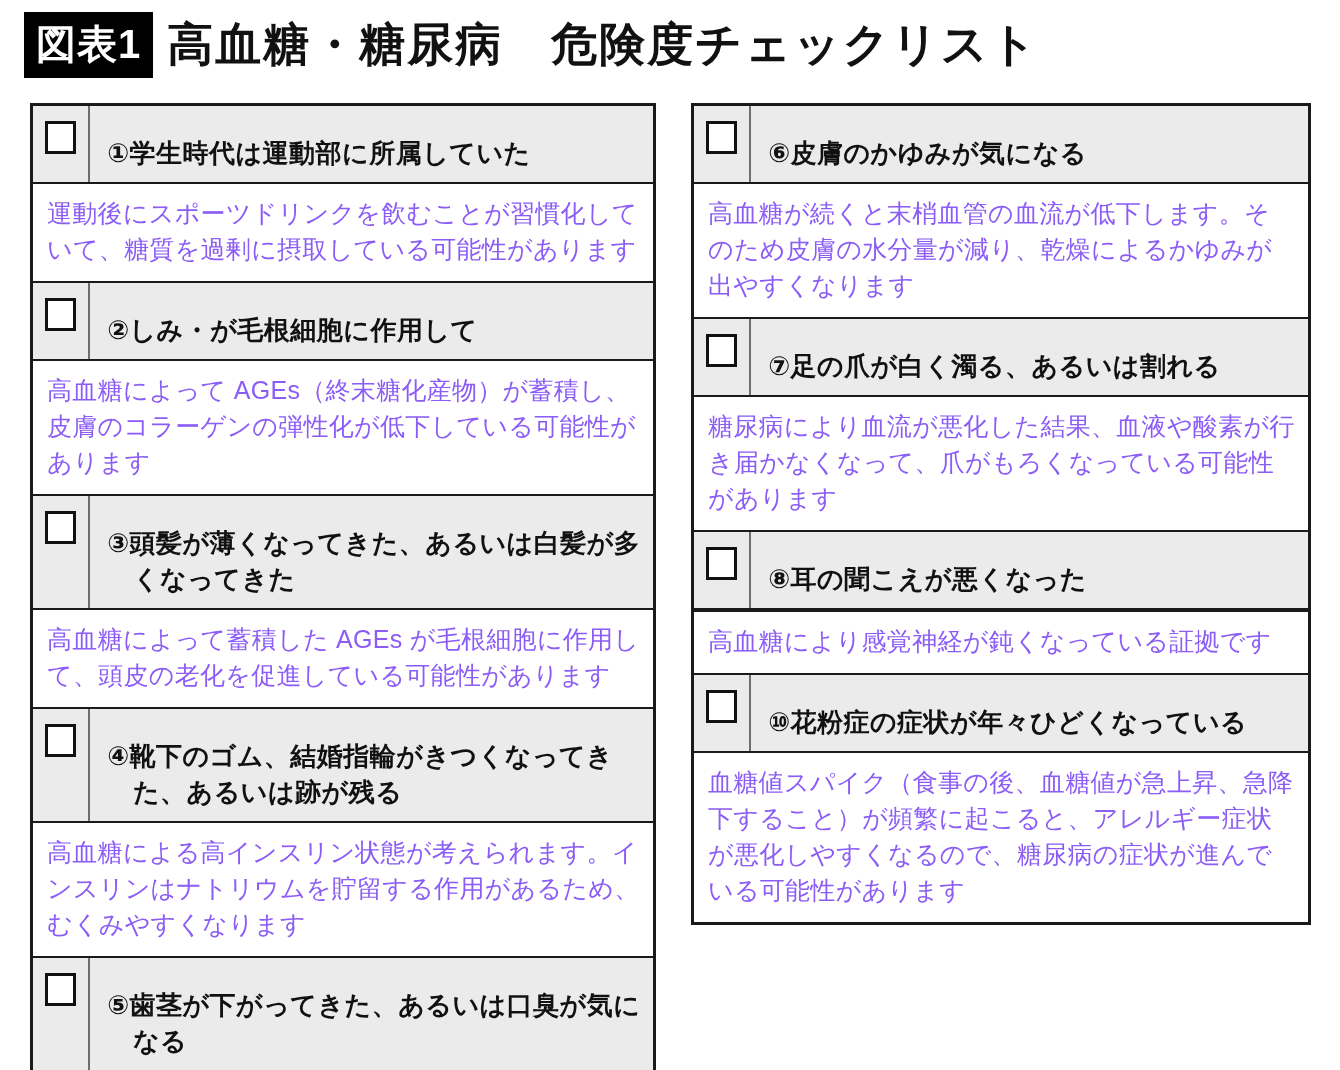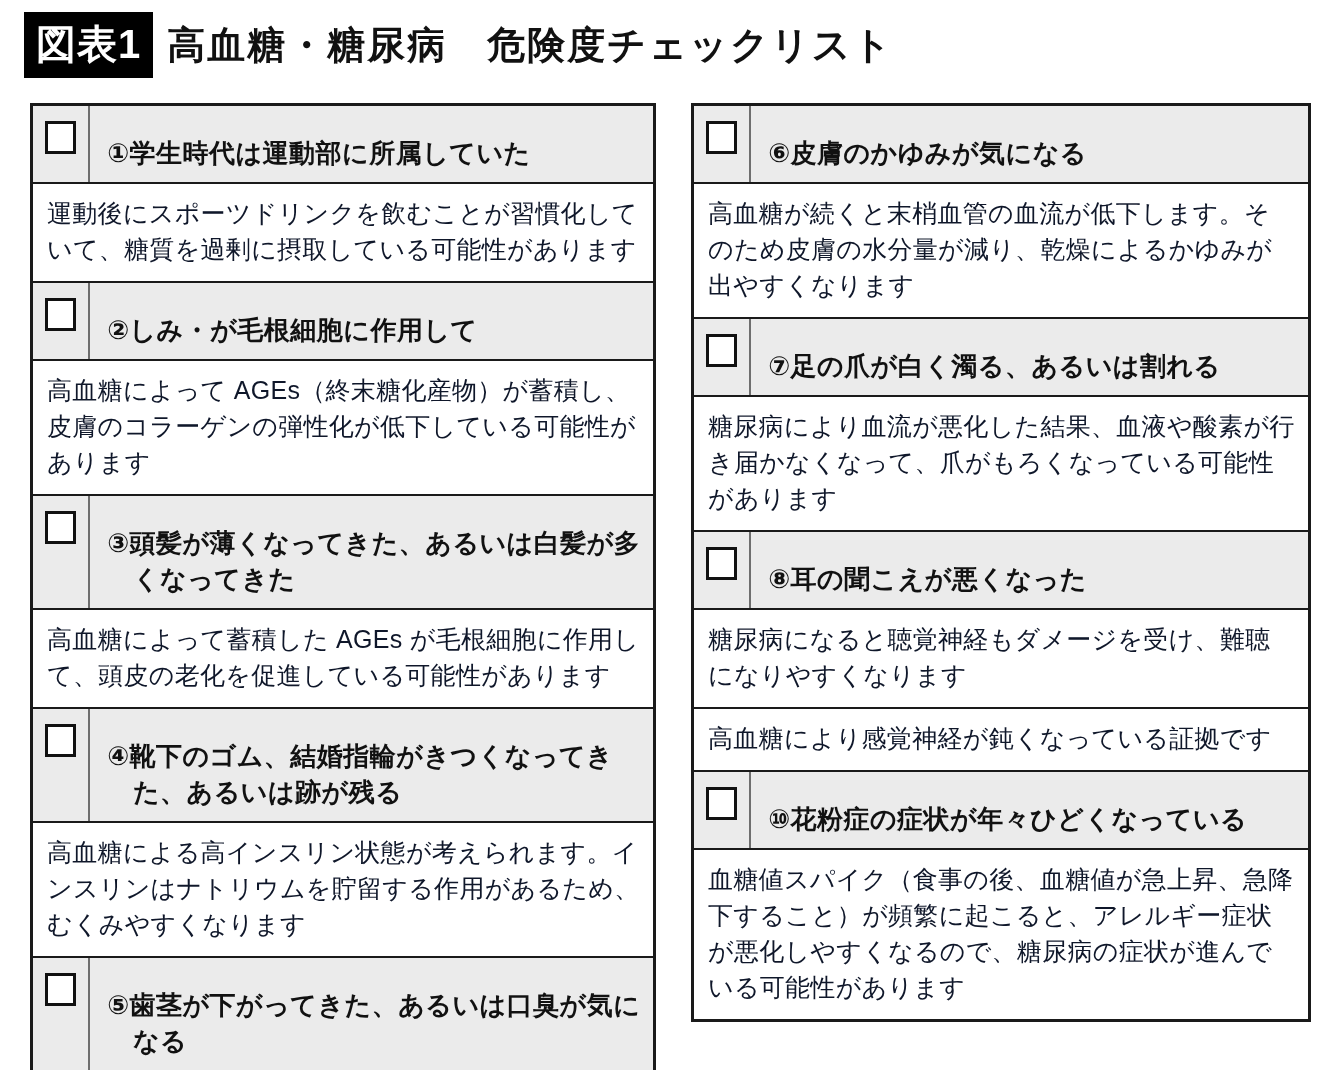--- a/index.html
+++ b/index.html
@@ -20,21 +20,21 @@
   .figure-tag {
     display: inline-block;
     background: #000000; color: #ffffff;
     font-size: 40px; font-weight: 700;
     line-height: 1;
     padding: 12px 12px 14px 12px;
     letter-spacing: 1px;
     flex: 0 0 auto;
   }
   .page-title {
-    font-size: 38px; font-weight: 700;
+    font-size: 46px; font-weight: 700;
     color: #111111;
     letter-spacing: 2px;
     white-space: nowrap;
   }
 
   
   .columns {
     position: absolute; top: 103px; left: 30px;
     display: flex; gap: 35px;
     align-items: flex-start;
@@ -73,21 +73,21 @@
     line-height: 36px;
     color: #111111;
     padding: 13px 12px 11px calc(17px + 1em);
     text-indent: -1em;
     letter-spacing: 0.5px;
     margin-top: 16px;
   }
   .explanation {
     font-size: 25px; font-weight: 400;
     line-height: 36px;
-    color: #0f172a;
+    color: #8b5cf6;
     padding: 11px 13px 14px 14px;
     letter-spacing: 0.3px;
   }
 </style>
 </head>
 <body>
 
 <div class="page">
 
   <div class="title-row">
@@ -168,21 +168,20 @@
     <div class="explanation">糖尿病により血流が悪化した結果、血液や酸素が行き届かなくなって、爪がもろくなっている可能性があります</div>
   </div>
 
   <div class="item">
     <div class="item-header">
       <div class="checkbox-cell">
         <span class="checkbox"></span>
       </div>
       <div class="statement">⑧耳の聞こえが悪くなった</div>
     </div>
-    <div class="explanation">糖尿病になると聴覚神経もダメージを受け、難聴になりやすくなります</div>
   </div>
 
   <div class="item">
     <div class="explanation">高血糖により感覚神経が鈍くなっている証拠です</div>
   </div>
 
   <div class="item">
     <div class="item-header">
       <div class="checkbox-cell">
         <span class="checkbox"></span>

